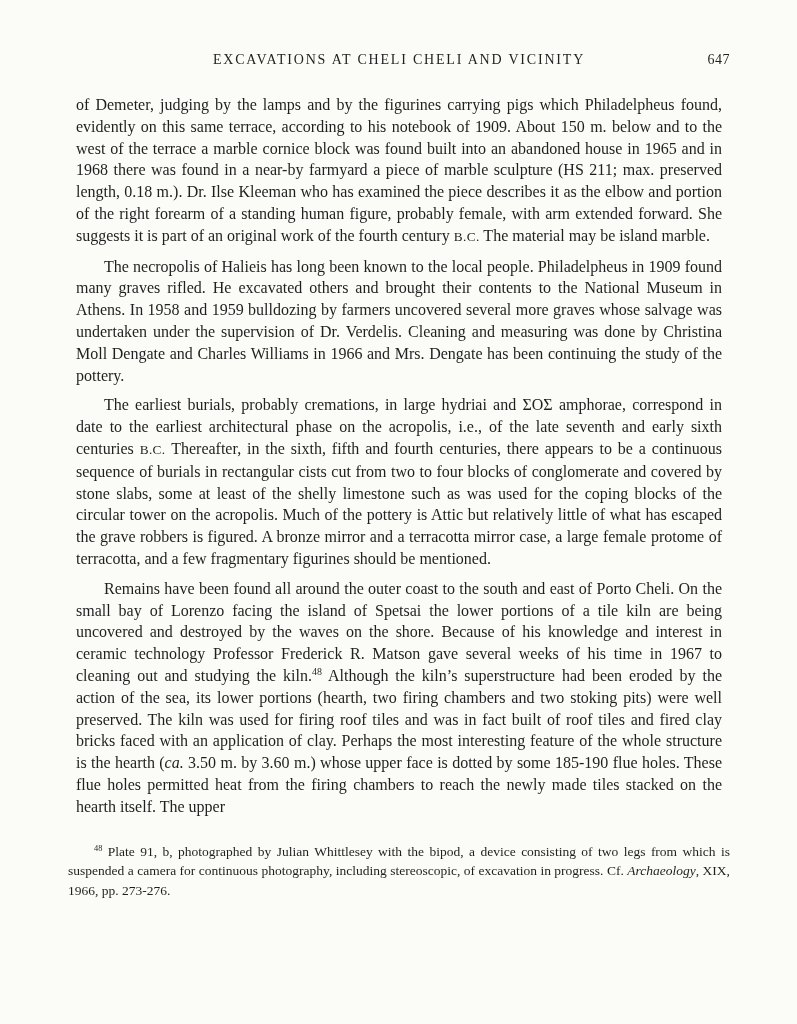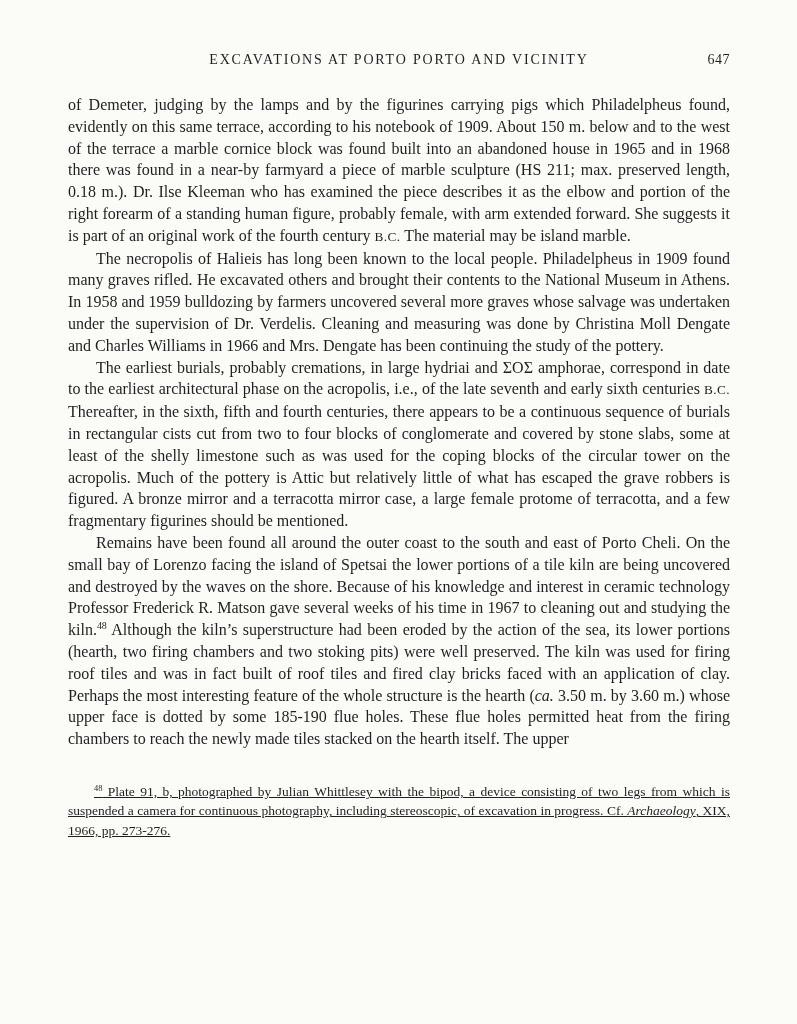--- a/index.html
+++ b/index.html
@@ -26,31 +26,30 @@
     margin-bottom: 26px;
     white-space: nowrap;
   }
   .page-number {
     position: absolute;
     right: 0;
     top: 0;
     letter-spacing: 0.5px;
   }
   .body-text p {
-    margin: 0;
+    margin: 8px;
     font-size: 16px;
     line-height: 21.8px;
     text-align: justify;
   }
   .body-text p.indent {
     text-indent: 28px;
   }
   .footnote {
-    margin-top: 32px;
-    text-decoration: underline;
+    margin-top: 24px;
   }
   .footnote p {
     margin: 0;
     font-size: 13.5px;
     line-height: 19.5px;
     text-align: justify;
     text-indent: 26px;
   }
   .sup {
     vertical-align: super;
@@ -63,21 +62,21 @@
   .sc {
     font-size: 0.83em;
     letter-spacing: 0.4px;
   }
 </style>
 </head>
 <body>
 
 <div class="page">
   <div class="header">
-    <span class="running-title">EXCAVATIONS AT PORTO PORTO AND VICINITY</span>
+    <span class="running-title">EXCAVATIONS AT CHELI CHELI AND VICINITY</span>
     <span class="page-number">647</span>
   </div>
   <div class="body-text">
       <p><span>of Demeter, judging by the lamps and by the figurines carrying pigs which Philadelpheus found, evidently on this same terrace, according to his notebook of 1909.  About 150 m. below and to the west of the terrace a marble cornice block was found built into an abandoned house in 1965 and in 1968 there was found in a near-by farmyard a piece of marble sculpture (HS 211; max. preserved length, 0.18 m.).  Dr. Ilse Kleeman who has examined the piece describes it as the elbow and portion of the right forearm of a standing human figure, probably female, with arm extended forward.  She suggests it is part of an original work of the fourth century </span><span class="sc">B.C.</span><span>  The material may be island marble.</span></p>
       <p class="indent"><span>The necropolis of Halieis has long been known to the local people.  Philadelpheus in 1909 found many graves rifled.  He excavated others and brought their contents to the National Museum in Athens.  In 1958 and 1959 bulldozing by farmers uncovered several more graves whose salvage was undertaken under the supervision of Dr. Verdelis.  Cleaning and measuring was done by Christina Moll Dengate and Charles Williams in 1966 and Mrs. Dengate has been continuing the study of the pottery.</span></p>
       <p class="indent"><span>The earliest burials, probably cremations, in large hydriai and ΣΟΣ amphorae, correspond in date to the earliest architectural phase on the acropolis, i.e., of the late seventh and early sixth centuries </span><span class="sc">B.C.</span><span>  Thereafter, in the sixth, fifth and fourth centuries, there appears to be a continuous sequence of burials in rectangular cists cut from two to four blocks of conglomerate and covered by stone slabs, some at least of the shelly limestone such as was used for the coping blocks of the circular tower on the acropolis.  Much of the pottery is Attic but relatively little of what has escaped the grave robbers is figured.  A bronze mirror and a terracotta mirror case, a large female protome of terracotta, and a few fragmentary figurines should be mentioned.</span></p>
       <p class="indent"><span>Remains have been found all around the outer coast to the south and east of Porto Cheli.  On the small bay of Lorenzo facing the island of Spetsai the lower portions of a tile kiln are being uncovered and destroyed by the waves on the shore.  Because of his knowledge and interest in ceramic technology Professor Frederick R. Matson gave several weeks of his time in 1967 to cleaning out and studying the kiln.</span><span class="sup">48</span><span>  Although the kiln’s superstructure had been eroded by the action of the sea, its lower portions (hearth, two firing chambers and two stoking pits) were well preserved.  The kiln was used for firing roof tiles and was in fact built of roof tiles and fired clay bricks faced with an application of clay.  Perhaps the most interesting feature of the whole structure is the hearth (</span><span class="italic">ca.</span><span> 3.50 m. by 3.60 m.) whose upper face is dotted by some 185-190 flue holes.  These flue holes permitted heat from the firing chambers to reach the newly made tiles stacked on the hearth itself.  The upper</span></p>
     </div>
   <div class="footnote">
       <p><span class="sup">48</span><span> Plate 91, b, photographed by Julian Whittlesey with the bipod, a device consisting of two legs from which is suspended a camera for continuous photography, including stereoscopic, of excavation in progress.  Cf. </span><span class="italic">Archaeology</span><span>, XIX, 1966, pp. 273-276.</span></p>

